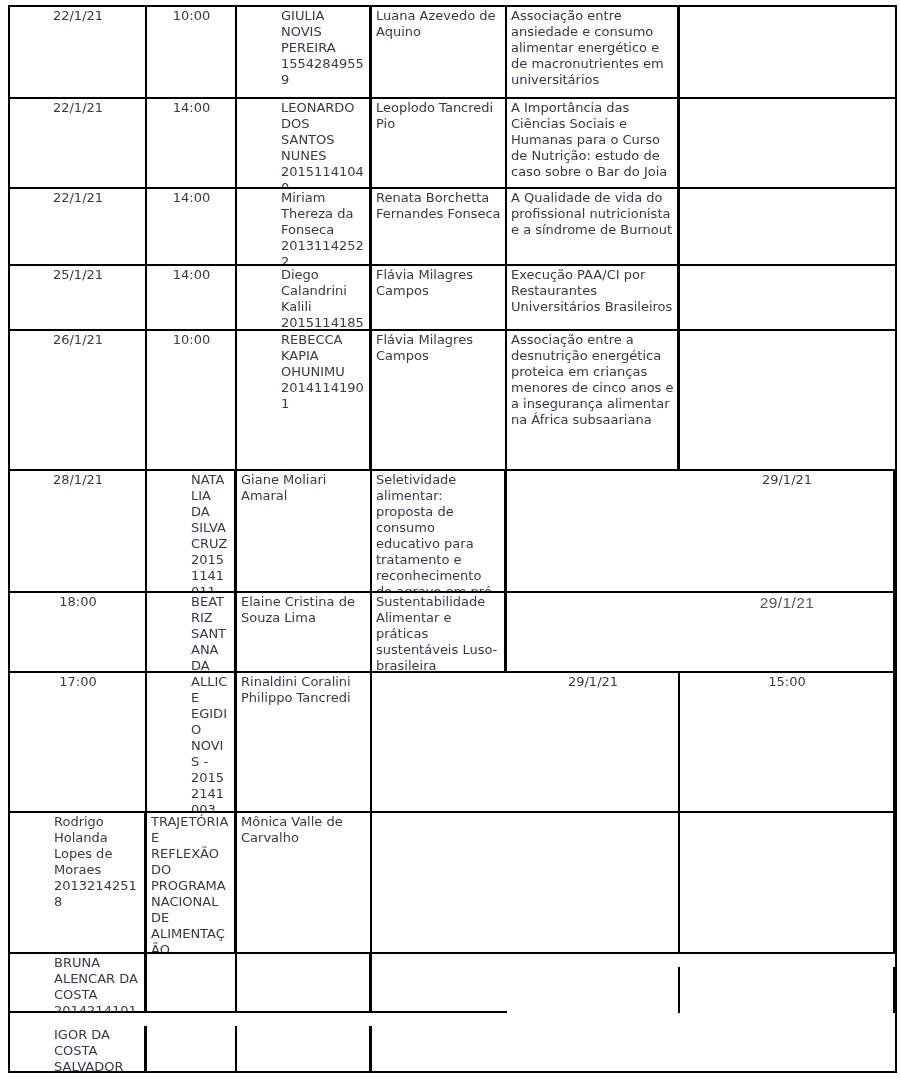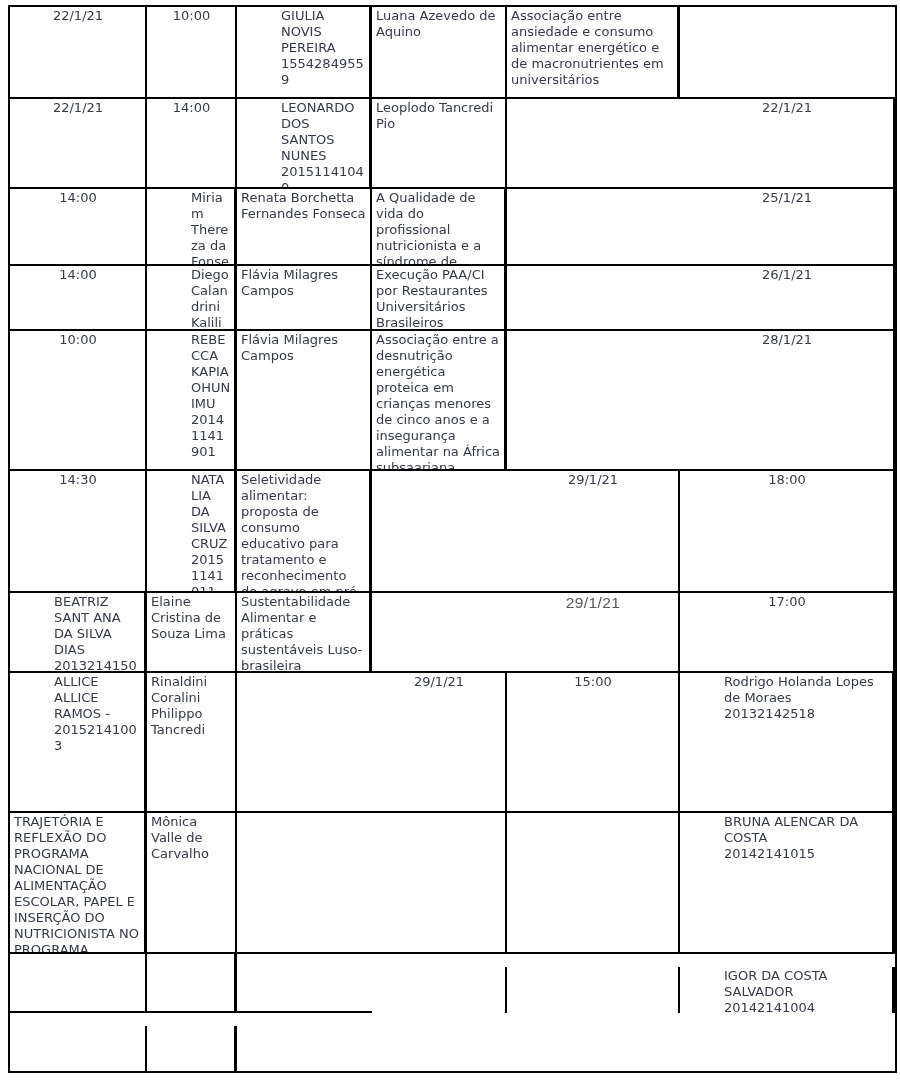--- a/index.html
+++ b/index.html
@@ -67,20 +67,21 @@
       <div class="cell c4 r1">Luana Azevedo de Aquino</div>
       <div class="cell c5 r1">Associação entre ansiedade e consumo alimentar energético e de macronutrientes em universitários</div>
       <div class="cell c6 r1"></div>
       <div class="cell c1 r2">22/1/21</div>
       <div class="cell c2 r2">14:00</div>
       <div class="cell c3 r2">
         <div>LEONARDO DOS SANTOS NUNES</div>
         <div>20151141040</div>
       </div>
       <div class="cell c4 r2">Leoplodo Tancredi Pio</div>
+      <div class="cell c5 r2">A Importância das Ciências Sociais e Humanas para o Curso de Nutrição: estudo de caso sobre o Bar do Joia</div>
       <div class="cell c6 r2"></div>
       <div class="cell c1 r3">22/1/21</div>
       <div class="cell c2 r3">14:00</div>
       <div class="cell c3 r3">
         <div>Miriam Thereza da Fonseca</div>
         <div>20131142522</div>
       </div>
       <div class="cell c4 r3">Renata Borchetta Fernandes Fonseca</div>
       <div class="cell c5 r3">A Qualidade de vida do profissional nutricionista e a síndrome de Burnout</div>
       <div class="cell c6 r3"></div>
@@ -96,40 +97,40 @@
       <div class="cell c1 r5">26/1/21</div>
       <div class="cell c2 r5">10:00</div>
       <div class="cell c3 r5">
         <div>REBECCA KAPIA OHUNIMU</div>
         <div>20141141901</div>
       </div>
       <div class="cell c4 r5">Flávia Milagres Campos</div>
       <div class="cell c5 r5">Associação entre a desnutrição energética proteica em crianças menores de cinco anos e a insegurança alimentar na África subsaariana</div>
       <div class="cell c6 r5"></div>
       <div class="cell c1 r6">28/1/21</div>
-      <div class="cell c2 r6">14:30</div>
       <div class="cell c3 r6">
         <div>NATALIA DA SILVA CRUZ</div>
         <div>20151141011</div>
       </div>
+      <div class="cell c4 r6">Giane Moliari Amaral</div>
       <div class="cell c5 r6">Seletividade alimentar: proposta de consumo educativo para tratamento e reconhecimento do agravo em pré escolares</div>
       <div class="cell c6 r6"></div>
       <div class="cell c1 r7">29/1/21</div>
       <div class="cell c2 r7">18:00</div>
       <div class="cell c3 r7">
         <div>BEATRIZ SANT ANA DA SILVA DIAS</div>
         <div>20132141503</div>
       </div>
       <div class="cell c4 r7">Elaine Cristina de Souza Lima</div>
       <div class="cell c5 r7">Sustentabilidade Alimentar e práticas sustentáveis Luso-brasileira</div>
       <div class="cell c6 r7"></div>
       <div class="cell c1 r8">29/1/21</div>
       <div class="cell c2 r8">17:00</div>
       <div class="cell c3 r8">
-        <div>ALLICE ALLICE RAMOS -</div>
+        <div>ALLICE EGIDIO NOVIS -</div>
         <div>20152141003</div>
       </div>
       <div class="cell c4 r8">Rinaldini Coralini Philippo Tancredi</div>
       <div class="cell c6 r8"></div>
       <div class="cell c1 r9">29/1/21</div>
       <div class="cell c2 r9">15:00</div>
       <div class="cell c3 r9">
         <div>Rodrigo Holanda Lopes de Moraes</div>
         <div>20132142518</div>
       </div>

